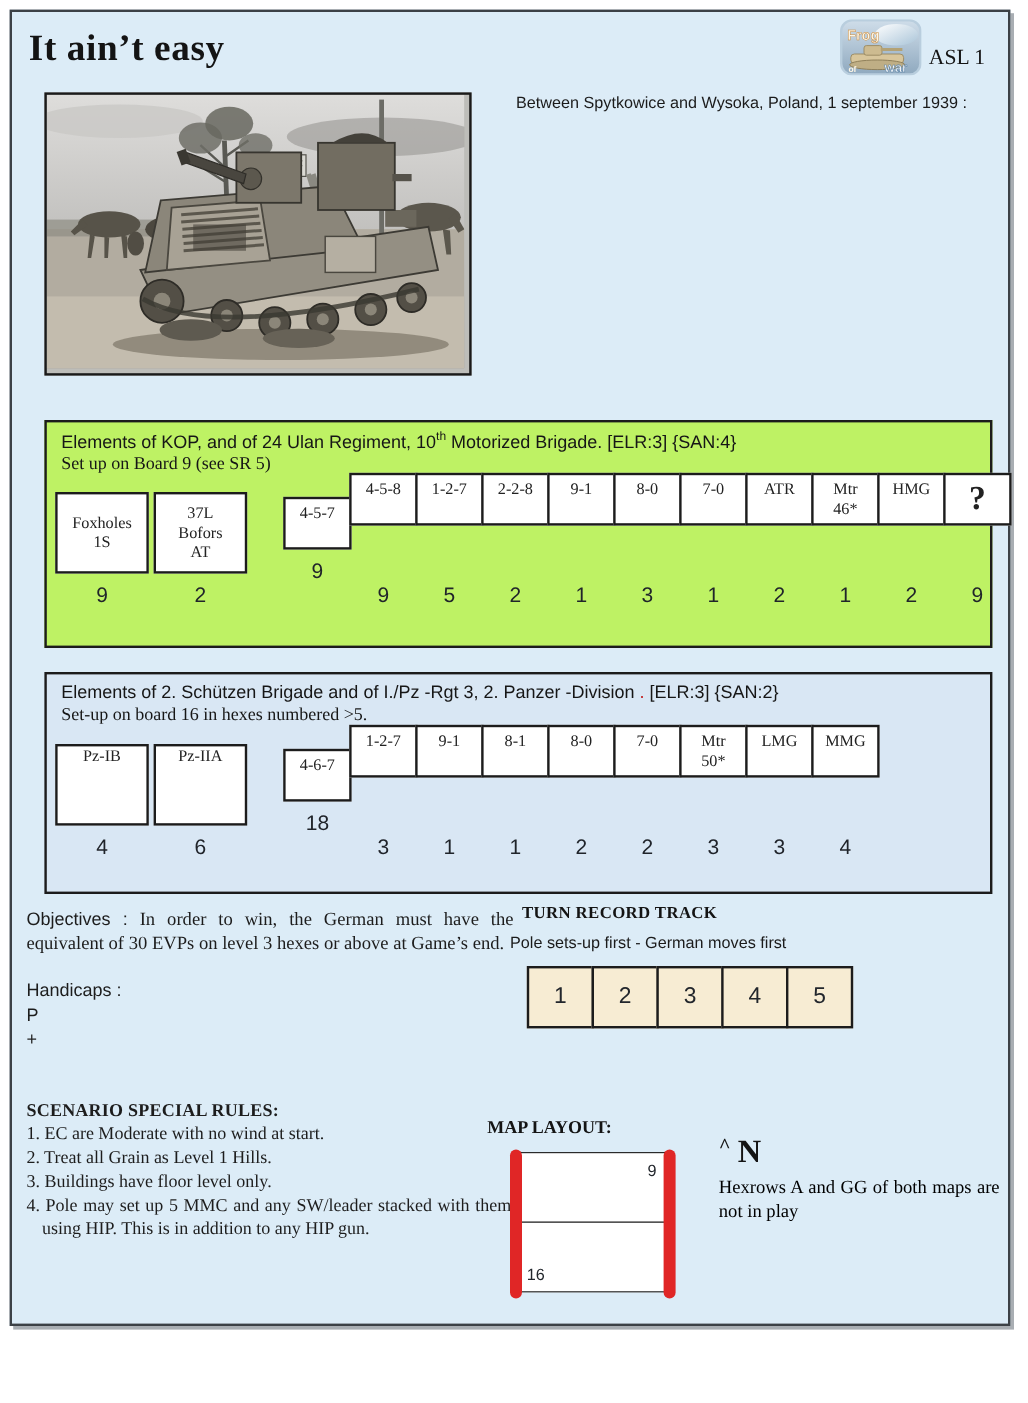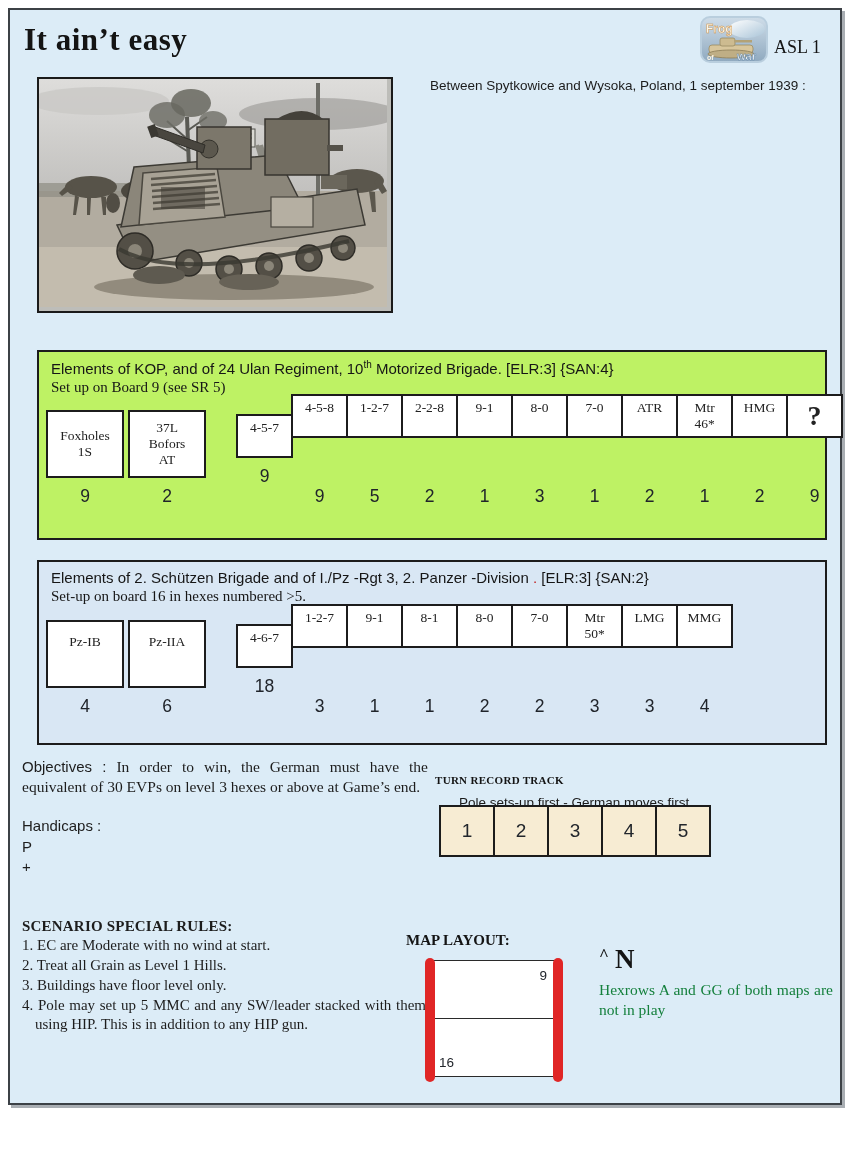--- a/index.html
+++ b/index.html
@@ -26,36 +26,36 @@
   .red-dot{color:#c22222;}
   .counters{position:absolute;left:7px;top:42px;display:flex;align-items:flex-end;}
   .group{display:flex;align-items:center;}
   .units{margin-left:26px;}
   .counter{display:flex;flex-direction:column;align-items:stretch;}
   .support .counter{width:78px;margin-right:4px;}
   .units .counter{width:57px;}
   .units .counter + .counter{margin-left:-2px;gap:40px;}
   .cbox{background:#ffffff;border:2px solid #1c1c1c;box-sizing:border-box;}
   .support .cbox{height:68px;display:flex;align-items:center;justify-content:center;}
-  .ob2 .support .cbox{align-items:flex-start;padding-top:12px;}
+  .ob2 .support .cbox{align-items:flex-start;padding-top:0;}
   .units .cbox{height:44px;}
   .clabel{font-family:"Liberation Serif",serif;font-size:13.5px;line-height:1.2;text-align:center;white-space:pre-line;padding-top:4px;color:#222;}
   .support .clabel{padding-top:0;}
   .counter.qmark .cbox{display:flex;align-items:center;justify-content:center;}
   .counter.qmark .clabel{font-size:28px;font-weight:bold;padding:0;line-height:1;}
   .ccount{height:26px;display:flex;align-items:flex-end;justify-content:center;font-size:17.5px;color:#20242a;padding-top:3px;}
 
   
   .objectives{left:12px;top:747px;width:406px;font-family:"Liberation Serif",serif;font-size:15.5px;line-height:1.27;text-align:justify;color:#1d1d1d;}
   .sans-label{font-family:"Liberation Sans",sans-serif;font-size:15px;}
   .handicaps{margin-top:20px;text-align:left;font-family:"Liberation Sans",sans-serif;font-size:15px;line-height:1.35;}
 
   
-  .trt-title{left:425px;top:764px;font-family:"Liberation Serif",serif;font-weight:bold;font-size:11px;letter-spacing:.3px;color:#141414;text-align:right;}
-  .trt-sub{left:449px;top:768px;font-size:13.5px;color:#1b1b1b;margin-top:17px;}
+  .trt-title{left:425px;top:744px;font-family:"Liberation Serif",serif;font-weight:bold;font-size:14px;letter-spacing:.3px;color:#141414;text-align:right;}
+  .trt-sub{left:415px;top:768px;font-size:13.5px;color:#1b1b1b;}
   .trt-row{left:429px;top:795px;display:flex;}
   .trt-cell{width:56px;height:52px;background:#f7ecd3;border:2px solid #1c1c1c;box-sizing:border-box;display:flex;align-items:center;justify-content:center;font-size:19px;color:#22262c;}
   .trt-cell + .trt-cell{margin-left:-2px;}
 
   
   .ssr{left:12px;top:908px;width:404px;color:#1d1d1d;}
   .ssr-title{font-family:"Liberation Serif",serif;font-weight:bold;font-size:15px;letter-spacing:.2px;}
   .ssr-rule{font-family:"Liberation Serif",serif;font-size:15px;line-height:1.27;text-align:justify;padding-left:13px;text-indent:-13px;margin-top:1px;}
 
   
@@ -68,21 +68,21 @@
   .board-top .board-num{right:10px;top:7px;}
   .board-bottom .board-num{left:8px;bottom:6px;}
   .red-bar{position:absolute;top:0;width:10px;height:124px;background:#e02626;border-radius:5px;}
   .red-bar.left{left:0;}
   .red-bar.right{right:0;}
 
   
   .north{left:589px;top:934px;font-family:"Liberation Serif",serif;color:#141414;}
   .north .caret{font-size:17px;font-weight:bold;vertical-align:8px;}
   .north .n{font-size:27px;font-weight:bold;margin-left:6px;}
-  .map-note{left:589px;top:970px;width:234px;font-family:"Liberation Serif",serif;font-size:15.5px;line-height:1.3;text-align:justify;color:#15803d;}
+  .map-note{left:589px;top:970px;width:234px;font-family:"Liberation Serif",serif;font-size:15.5px;line-height:1.3;text-align:justify;color:#000000;}
 </style>
 </head>
 <body>
 
 <div class="card">
 
   <div class="abs page-title">It ain’t easy</div>
 
   <div class="abs logo">
     <svg width="68" height="47" viewBox="0 0 68 47">

